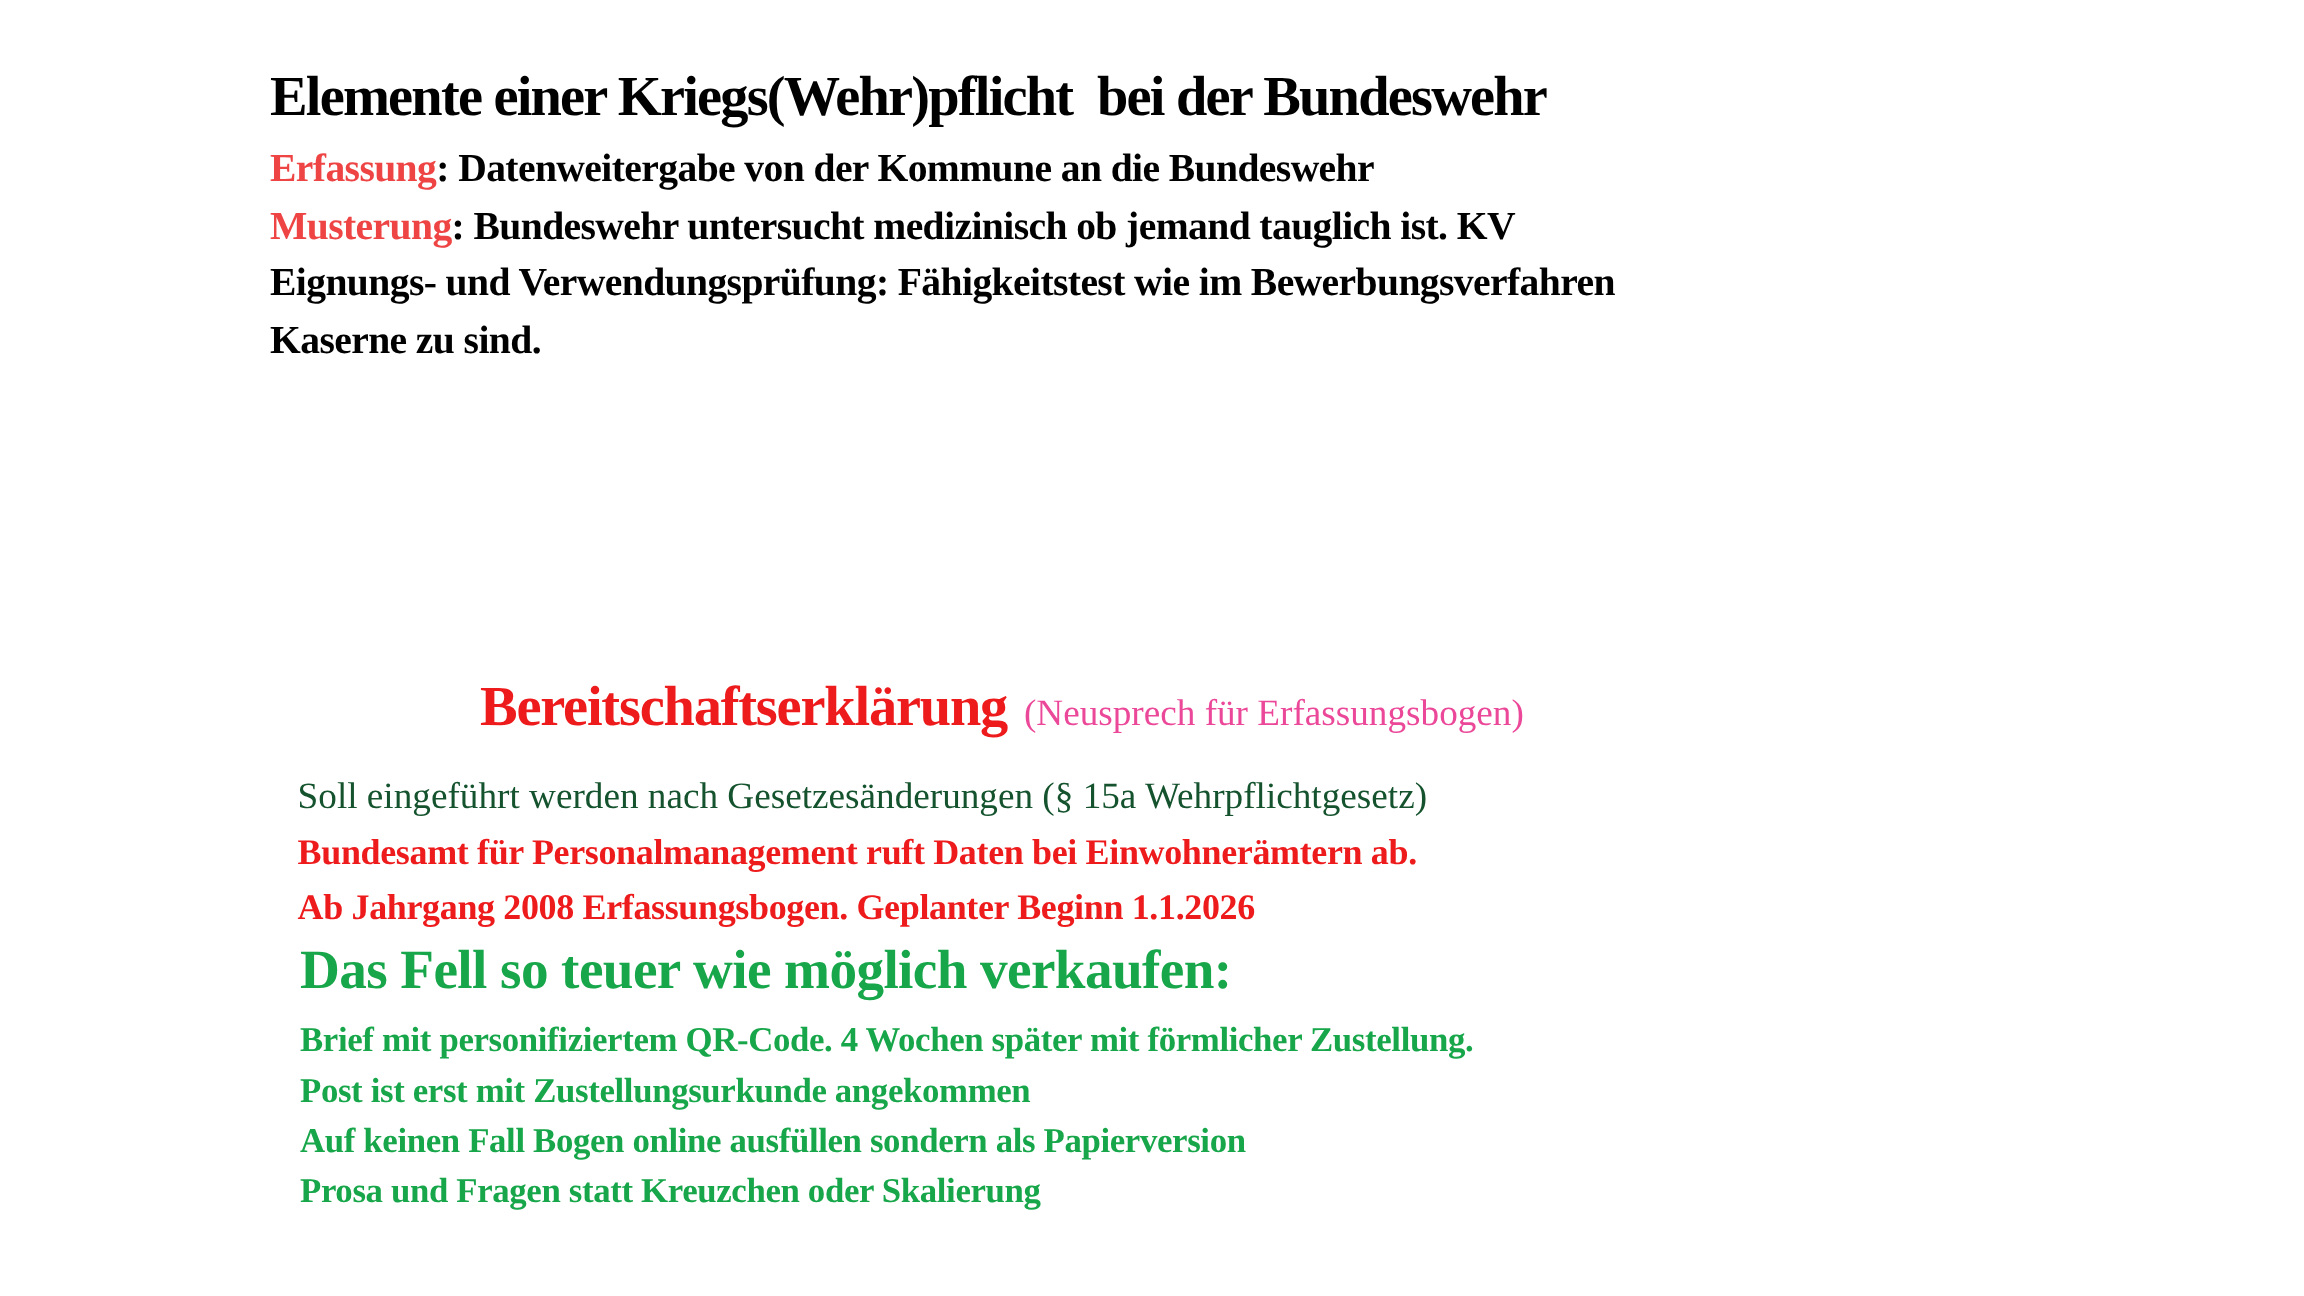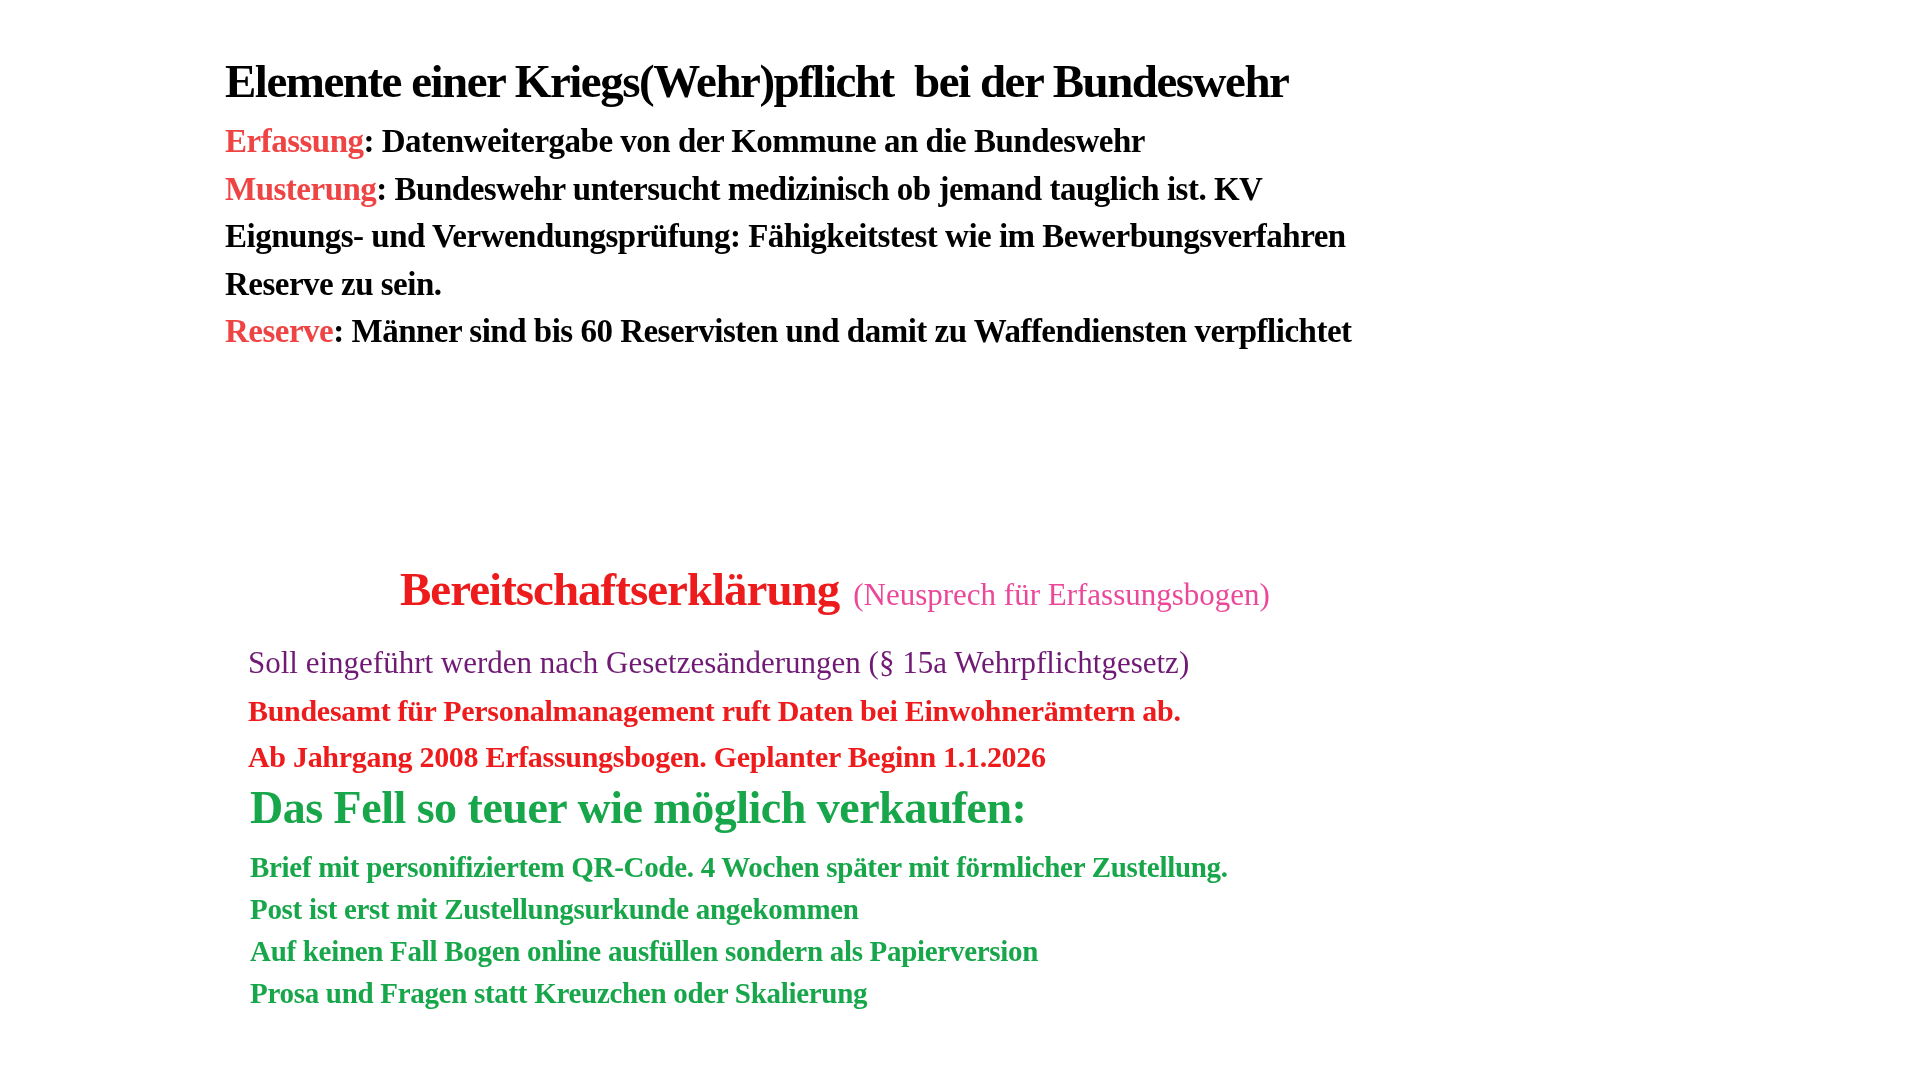--- a/index.html
+++ b/index.html
@@ -62,21 +62,21 @@
   
   .law-section {
     position: absolute;
     left: 248px;
     top: 618px;
     width: 1500px;
   }
   .law-intro {
     font-size: 31px;
     font-weight: 400;
-    color: #701a75;
+    color: #14532d;
     line-height: 42px;
     white-space: nowrap;
   }
   .law-red-line {
     font-size: 30px;
     font-weight: 800;
     letter-spacing: -0.3px;
     color: #ee1b1d;
     line-height: 46px;
     white-space: nowrap;
@@ -122,26 +122,23 @@
     <div class="top-line">
       <span class="term-label">Musterung</span><span>: Bundeswehr untersucht medizinisch ob jemand tauglich ist. KV</span>
     </div>
 
     <div class="top-line">
       <span class="term-label"></span><span>Eignungs- und Verwendungsprüfung: Fähigkeitstest wie im Bewerbungsverfahren</span>
     </div>
 
 
     <div class="top-line">
-      <span class="term-label"></span><span>Reserve zu sein.</span>
+      <span class="term-label"></span><span>Kaserne zu sind.</span>
     </div>
 
-    <div class="top-line">
-      <span class="term-label">Reserve</span><span>: Männer sind bis 60 Reservisten und damit zu Waffendiensten verpflichtet</span>
-    </div>
   </div>
 
   <div class="bereitschaft-heading">
     <span class="red-part">Bereitschaftserklärung</span>
     <span class="note-part">(Neusprech für Erfassungsbogen)</span>
   </div>
 
   <div class="law-section">
     <div class="law-intro">Soll eingeführt werden nach Gesetzesänderungen (§ 15a Wehrpflichtgesetz)</div>
     <div class="law-red-lines">

